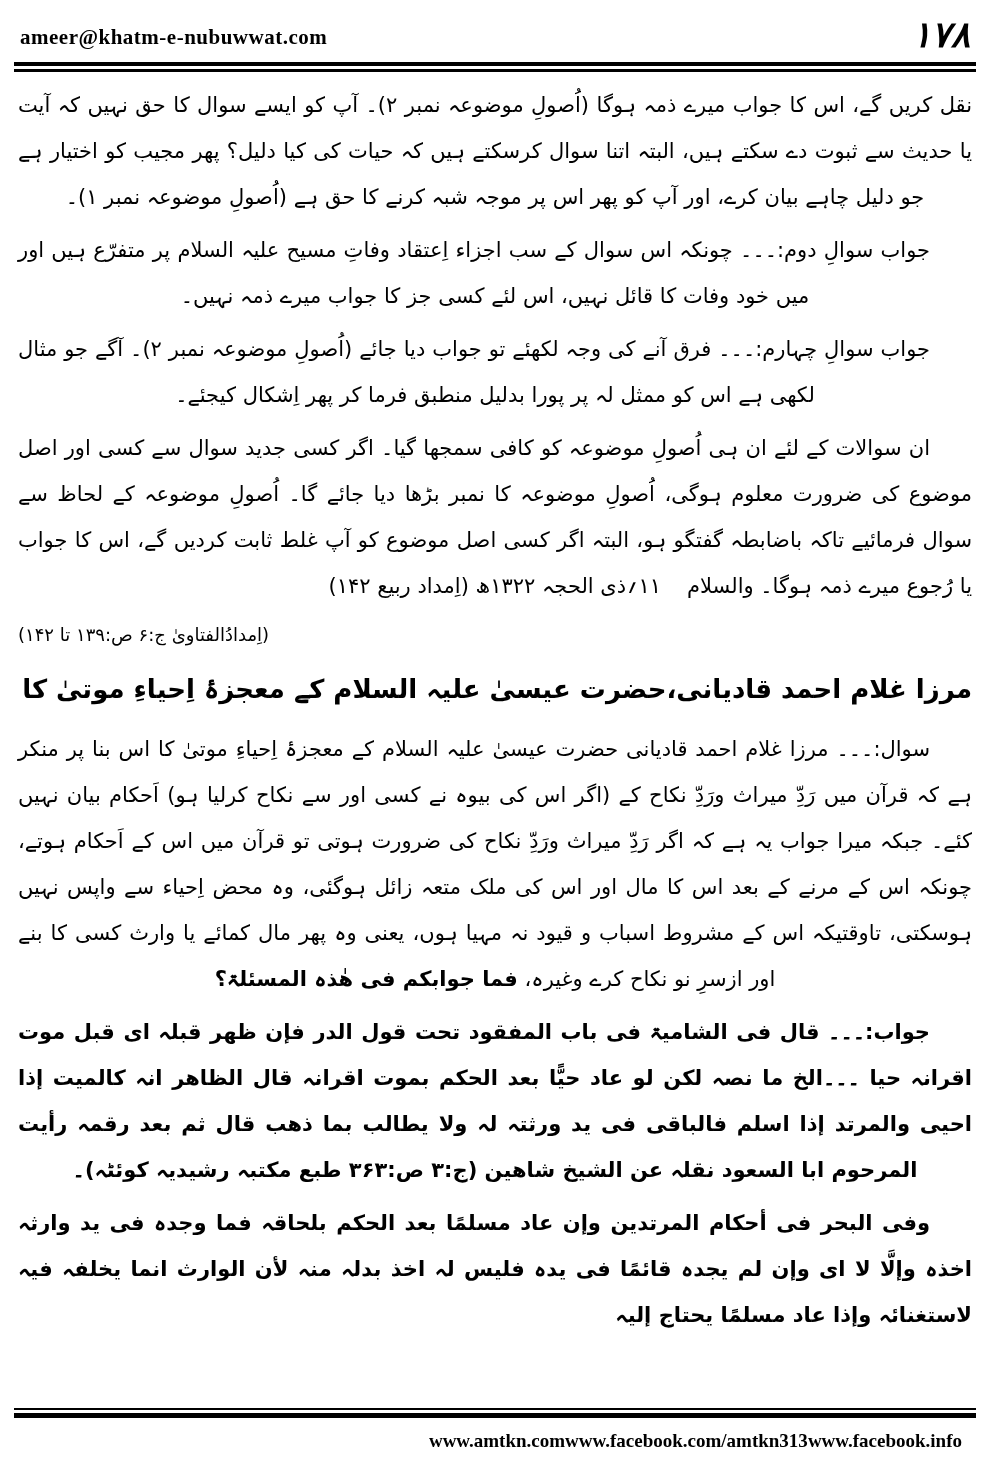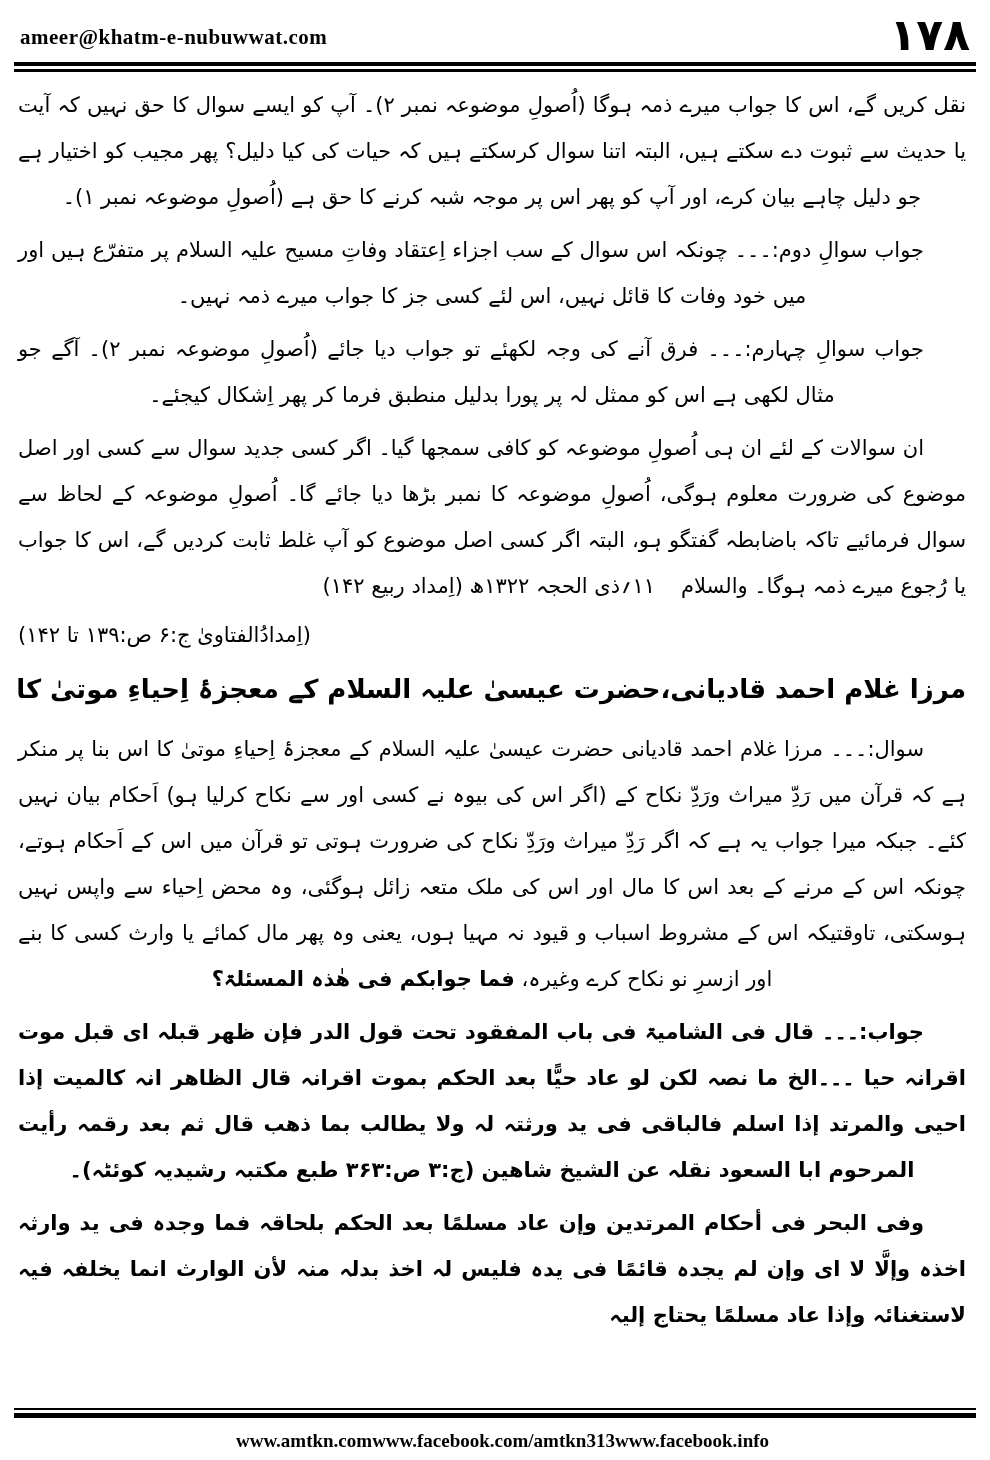--- a/index.html
+++ b/index.html
@@ -25,66 +25,67 @@
     font-family: "Liberation Serif", serif;
     font-weight: bold;
     font-size: 21px;
     letter-spacing: 0.5px;
     align-self: center;
     margin-top: 14px;
   }
   .pagenum {
     font-family: "DejaVu Sans", sans-serif;
     font-weight: bold;
-    font-size: 44px;
+    font-size: 36px;
     line-height: 1;
     align-self: center;
     margin-top: 10px;
     margin-left: 50px;
+    font-style: italic;
   }
   .booktitle {
     direction: rtl;
     font-family: "DejaVu Sans", sans-serif;
     font-weight: bold;
     font-size: 24px;
     line-height: 1.3;
     white-space: nowrap;
   }
   .header-rule {
     margin: 2px 14px 0 14px;
     height: 3px;
     border-top: 4px solid #000;
     border-bottom: 3px solid #000;
   }
 
   
   .main {
     direction: rtl;
-    padding: 10px 24px 0 18px;
+    padding: 10px 18px 0 18px;
     font-size: 21px;
     height: 1300px;
     overflow: hidden;
   }
   .main p {
     margin: 0 0 7px 0;
     line-height: 46px;
     text-align: justify;
   }
   .indent { text-indent: 42px; }
   .center-last {
     text-align-last: center;
     -moz-text-align-last: center;
   }
   .bold { font-weight: bold; }
   .date-chunk { padding-right: 26px; white-space: nowrap; margin-left: 39px; }
 
   .citation {
     direction: rtl;
     text-align: left;
-    font-size: 21px;
+    font-size: 18px;
     line-height: 38px;
     margin: 0 0 4px 0;
   }
 
   .section-heading {
     direction: rtl;
     font-weight: bold;
     font-size: 26px;
     line-height: 62px;
     text-align: center;
@@ -102,21 +103,21 @@
     height: 3px;
     border-top: 2px solid #000;
     border-bottom: 5px solid #000;
   }
   .footer {
     position: absolute;
     left: 28px;
     right: 28px;
     bottom: 8px;
     display: flex;
-    justify-content: center;
+    justify-content: flex-end;
     font-family: "Liberation Serif", serif;
     font-weight: bold;
     font-size: 19px;
     margin-left: 15px;
   }
 </style>
 </head>
 <body>
 
 <div class="header">

